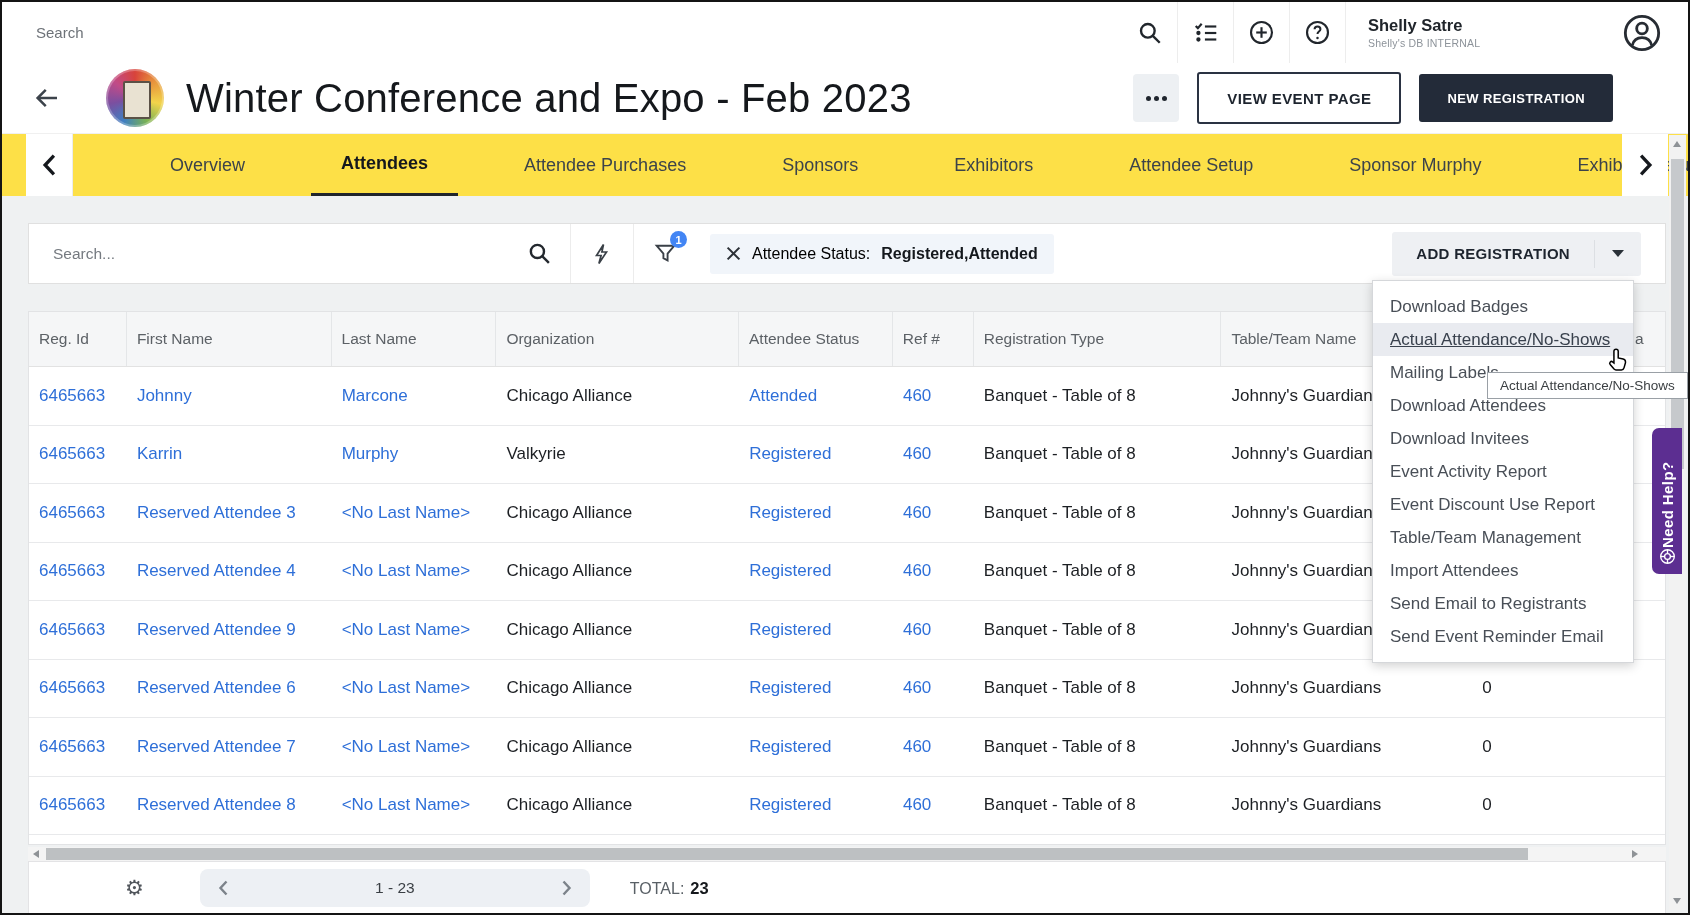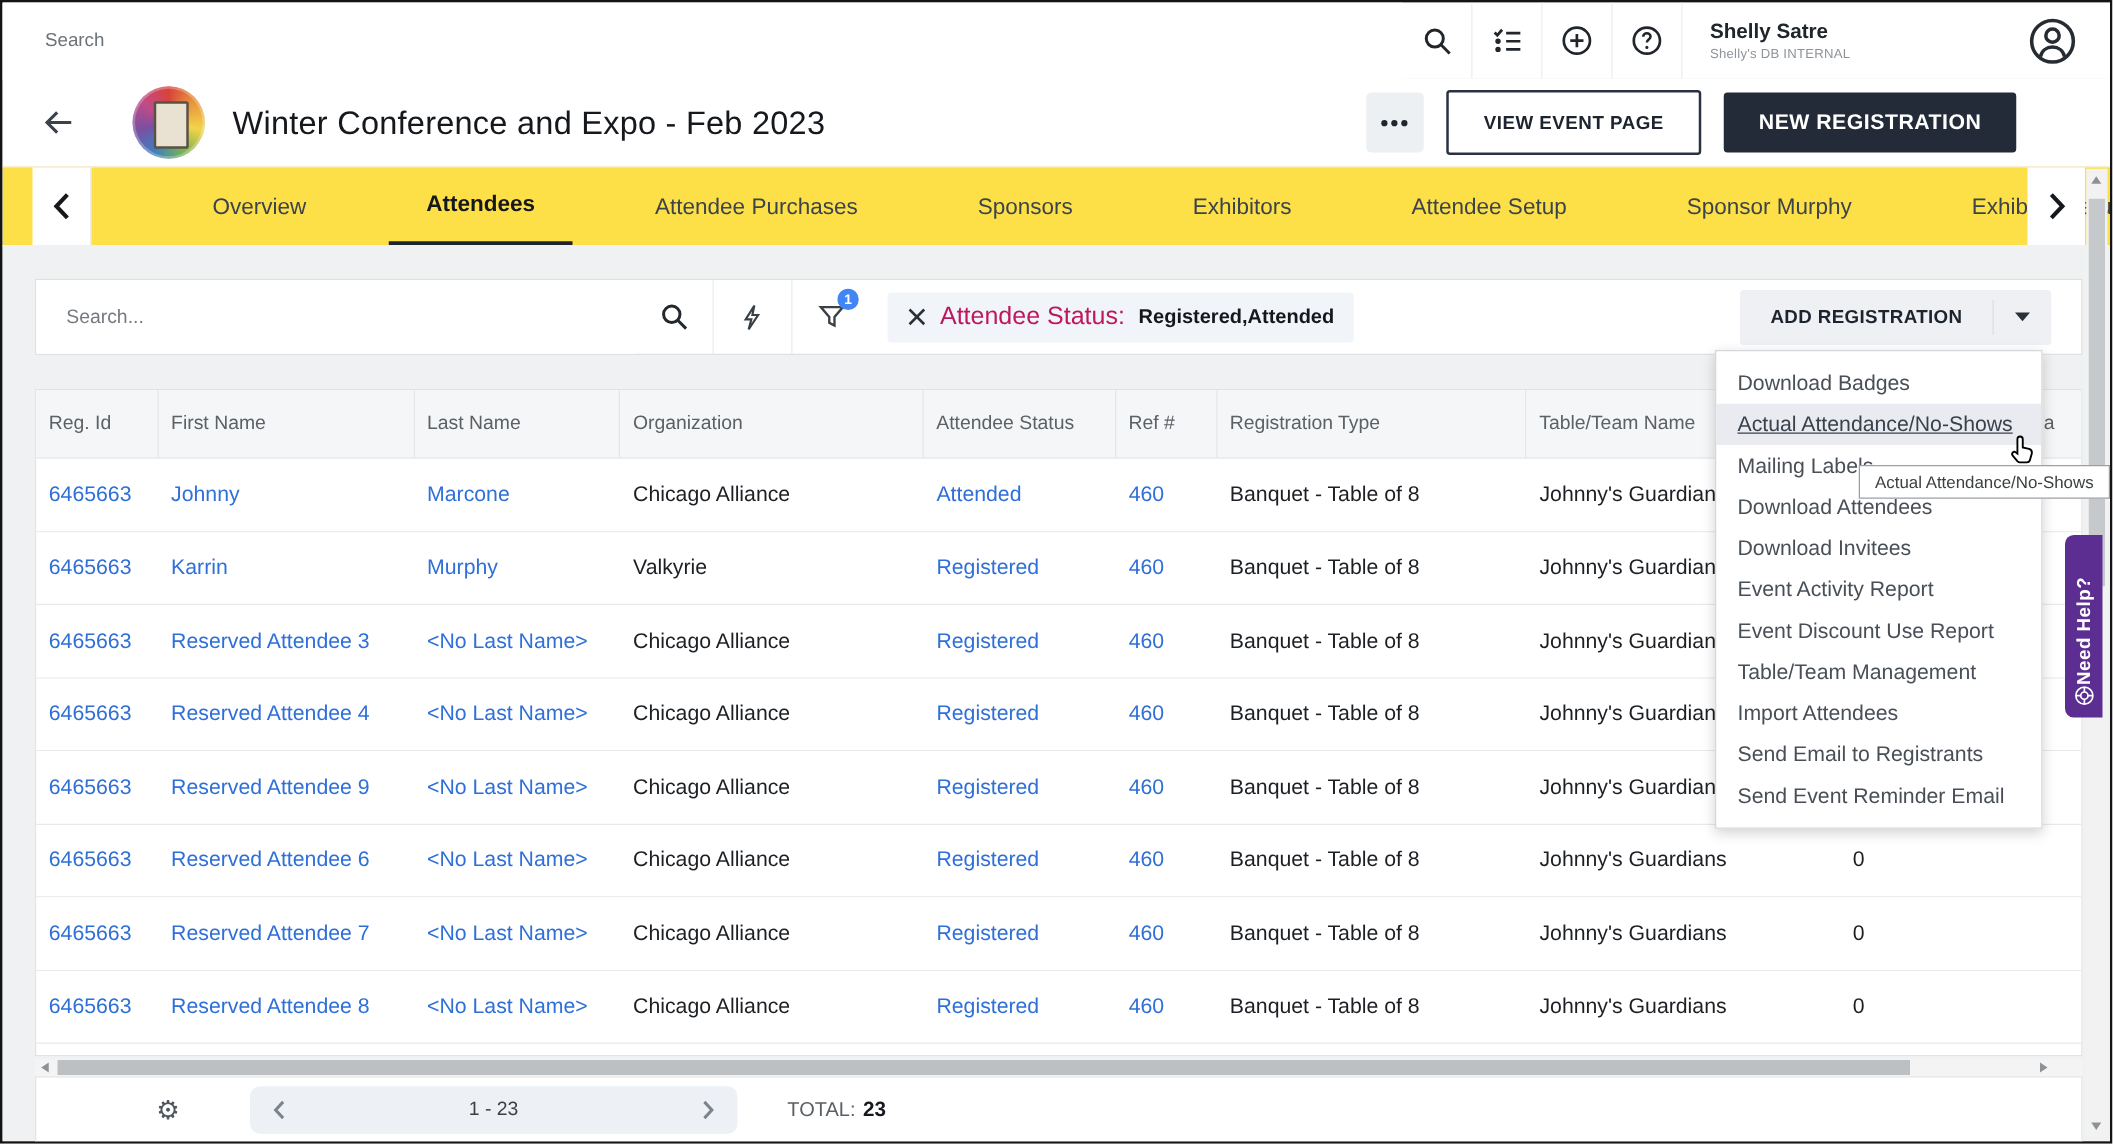--- a/index.html
+++ b/index.html
@@ -16,49 +16,49 @@
   .user-name{font-size:16.5px;font-weight:700;color:#20252b;}
   .user-org{font-size:10.5px;color:#8d939a;margin-top:2px;letter-spacing:.2px;}
   .avatar-cell{display:flex;align-items:center;padding:0 26px 0 84px;}
   
   .page-header{position:absolute;left:0;top:61px;right:0;height:70px;background:#fff;display:flex;align-items:center;}
   .back-btn{margin-left:30px;cursor:pointer;}
   .event-img{margin-left:44px;width:58px;height:58px;border-radius:50%;
     background:conic-gradient(#d8433b,#e8973c,#f2d44b,#77b155,#3f7fc1,#7b4fa0,#c14b88,#d8433b);
     box-shadow:inset 0 0 0 2px rgba(255,255,255,.25);position:relative;overflow:hidden;}
   .event-img:after{content:"";position:absolute;left:17px;top:12px;width:24px;height:34px;background:#e9e2d2;border:2px solid #5b5146;border-radius:2px;}
-  .page-title{margin-left:22px;font-size:26px;font-weight:400;color:#15181c;letter-spacing:.2px;white-space:nowrap;}
+  .page-title{margin-left:22px;font-size:40px;font-weight:400;color:#15181c;letter-spacing:.2px;white-space:nowrap;}
   .header-actions{position:absolute;right:75px;top:0;height:100%;display:flex;align-items:center;gap:18px;}
   .more-btn{width:46px;height:48px;background:#edf0f3;border-radius:4px;display:flex;align-items:center;justify-content:center;gap:3px;cursor:pointer;}
   .more-btn i{width:5px;height:5px;border-radius:50%;background:#20262e;}
   .btn-outline{height:48px;padding:0 28px;border:2px solid #2a3242;border-radius:3px;background:#fff;
     font-weight:700;font-size:15px;letter-spacing:.4px;color:#1d242e;display:flex;align-items:center;cursor:pointer;}
   .btn-dark{height:48px;padding:0 28px;border-radius:3px;background:#232b39;
-    font-weight:700;font-size:17px;letter-spacing:.4px;color:#fff;display:flex;align-items:center;cursor:pointer;}
+    font-weight:700;font-size:13px;letter-spacing:.4px;color:#fff;display:flex;align-items:center;cursor:pointer;}
   
   .tabbar{position:absolute;left:0;top:131px;right:0;height:62px;background:#fde047;border-top:1px solid #f0f0f0;border-bottom:1px solid #e2e2e2;}
   .tab-chev{position:absolute;top:0;bottom:0;width:46px;display:flex;align-items:center;justify-content:center;cursor:pointer;background:#fff;}
   .tab-chev.left{left:24px;border-right:1px solid #ececec;}
   .tab-chev.right{left:1620px;}
   .tab-list{position:absolute;left:82px;top:0;bottom:0;width:1525px;overflow:hidden;display:flex;align-items:stretch;gap:96px;padding-left:86px;}
   .tab{display:flex;align-items:center;font-size:18px;color:#3c434a;white-space:nowrap;cursor:pointer;}
   .tab.active{font-weight:700;color:#15181d;border-bottom:3px solid #20252c;padding:0 30px;margin:0 -30px;}
   
   .canvas{position:absolute;left:0;top:194px;right:0;bottom:0;background:#eff1f2;}
   
   .filter-card{position:absolute;left:26px;top:221px;width:1638px;height:61px;background:#fff;border:1px solid #e0e0e0;
     box-sizing:border-box;display:flex;align-items:center;}
   .filter-search{width:455px;height:100%;border:none;outline:none;padding:0 0 0 24px;font:15.5px "Liberation Sans","DejaVu Sans",sans-serif;color:#333;}
   .filter-search::placeholder{color:#757a80;}
   .icon-cell{width:62px;height:100%;display:flex;align-items:center;justify-content:center;position:relative;cursor:pointer;}
   .vdiv{width:1px;height:100%;background:#ececec;}
   .badge{position:absolute;top:7px;right:9px;min-width:17px;height:17px;border-radius:9px;background:#4285f4;color:#fff;
     font-size:11px;font-weight:700;display:flex;align-items:center;justify-content:center;}
   .chip{margin-left:14px;height:40px;background:#f1f5fa;border-radius:3px;display:flex;align-items:center;padding:0 16px;gap:11px;}
-  .chip-label{font-size:20px;color:#be185d;white-space:nowrap;}
+  .chip-label{font-size:16px;color:#000000;white-space:nowrap;}
   .chip-value{font-size:16px;font-weight:700;color:#14181d;white-space:nowrap;}
   .add-reg{margin-left:auto;margin-right:24px;height:44px;background:#eef0f3;border-radius:3px;display:flex;align-items:stretch;cursor:pointer;}
   .add-reg-main{display:flex;align-items:center;padding:0 24px;font-size:15px;font-weight:700;letter-spacing:.3px;color:#1d242e;}
   .add-reg-div{width:1px;background:#dcdfe3;margin:8px 0;}
   .add-reg-caret{width:46px;display:flex;align-items:center;justify-content:center;}
   .caret-down{width:0;height:0;border-left:6px solid transparent;border-right:6px solid transparent;border-top:7px solid #2a3138;}
   
   .table-card{position:absolute;left:26px;top:309px;width:1638px;height:534px;background:#fff;border:1px solid #e2e3e5;box-sizing:border-box;overflow:hidden;}
   .thead{display:flex;height:54px;background:#f5f6f7;border-bottom:1px solid #e2e2e2;}
   .hcell{box-sizing:border-box;display:flex;align-items:center;padding-left:10px;font-size:15.5px;color:#5c6166;

